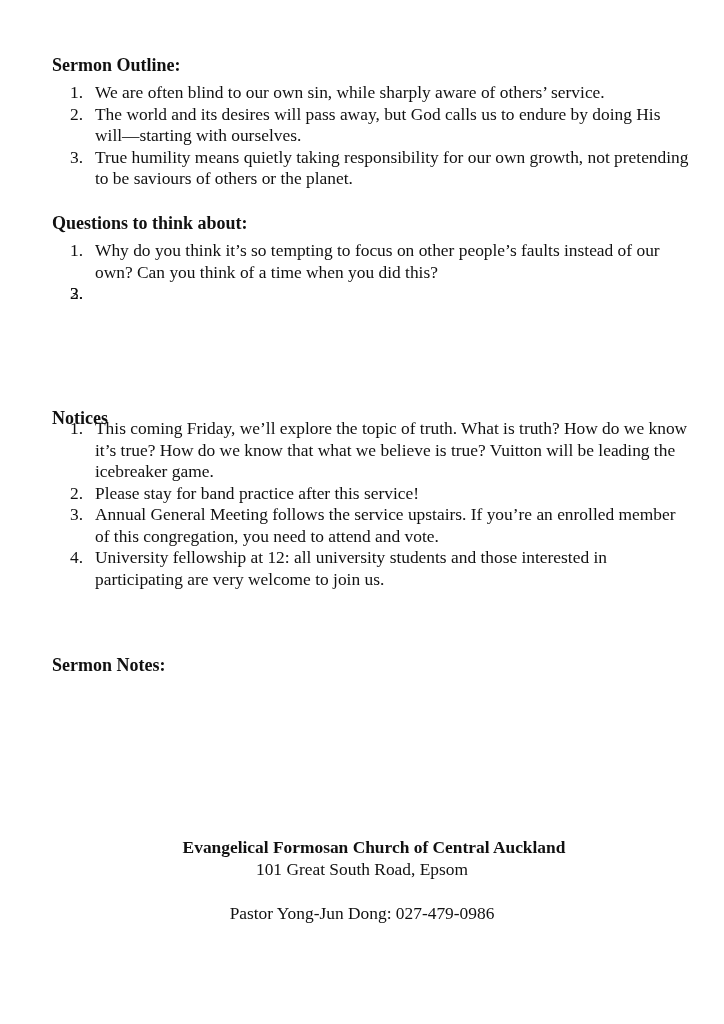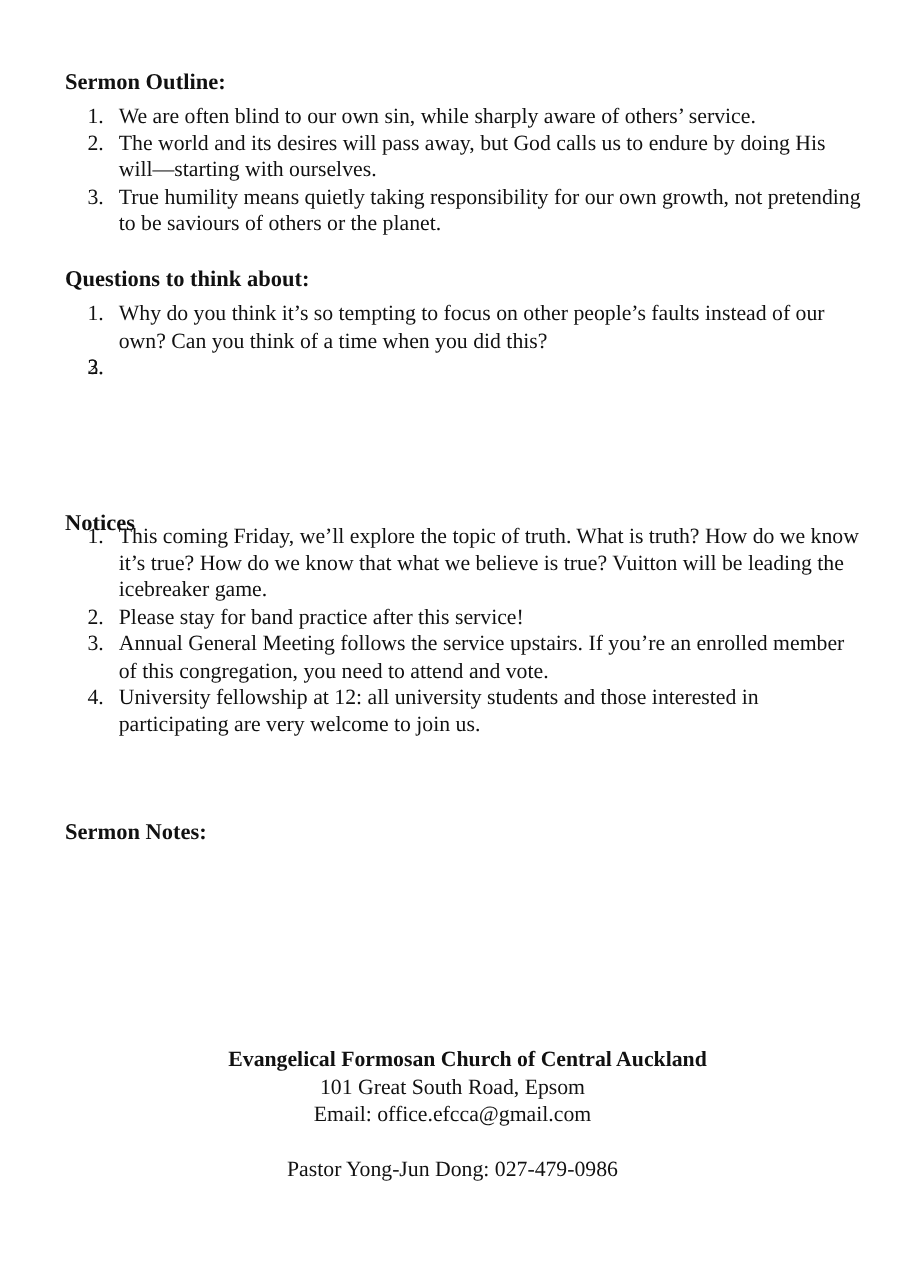--- a/index.html
+++ b/index.html
@@ -120,18 +120,17 @@
       <span>University fellowship at 12: all university students and those interested in participating are very welcome to join us.</span>
     </li>
   </ol>
 
   <h2 class="section-heading" style="top:630px;margin-top:24px;">Sermon Notes:</h2>
   <div style="position:absolute;left:52px;top:632px;width:620px;height:190px;"></div>
 
   <div class="footer">
     <div class="org">Evangelical Formosan Church of Central Auckland</div>
     <div>101 Great South Road, Epsom</div>
-    <div>Email: office.efcca@gmail.com</div>
     <div class="gap"></div>
     <div>Pastor Yong-Jun Dong: 027-479-0986</div>
   </div>
 
 </div>
 
 </body></html>

